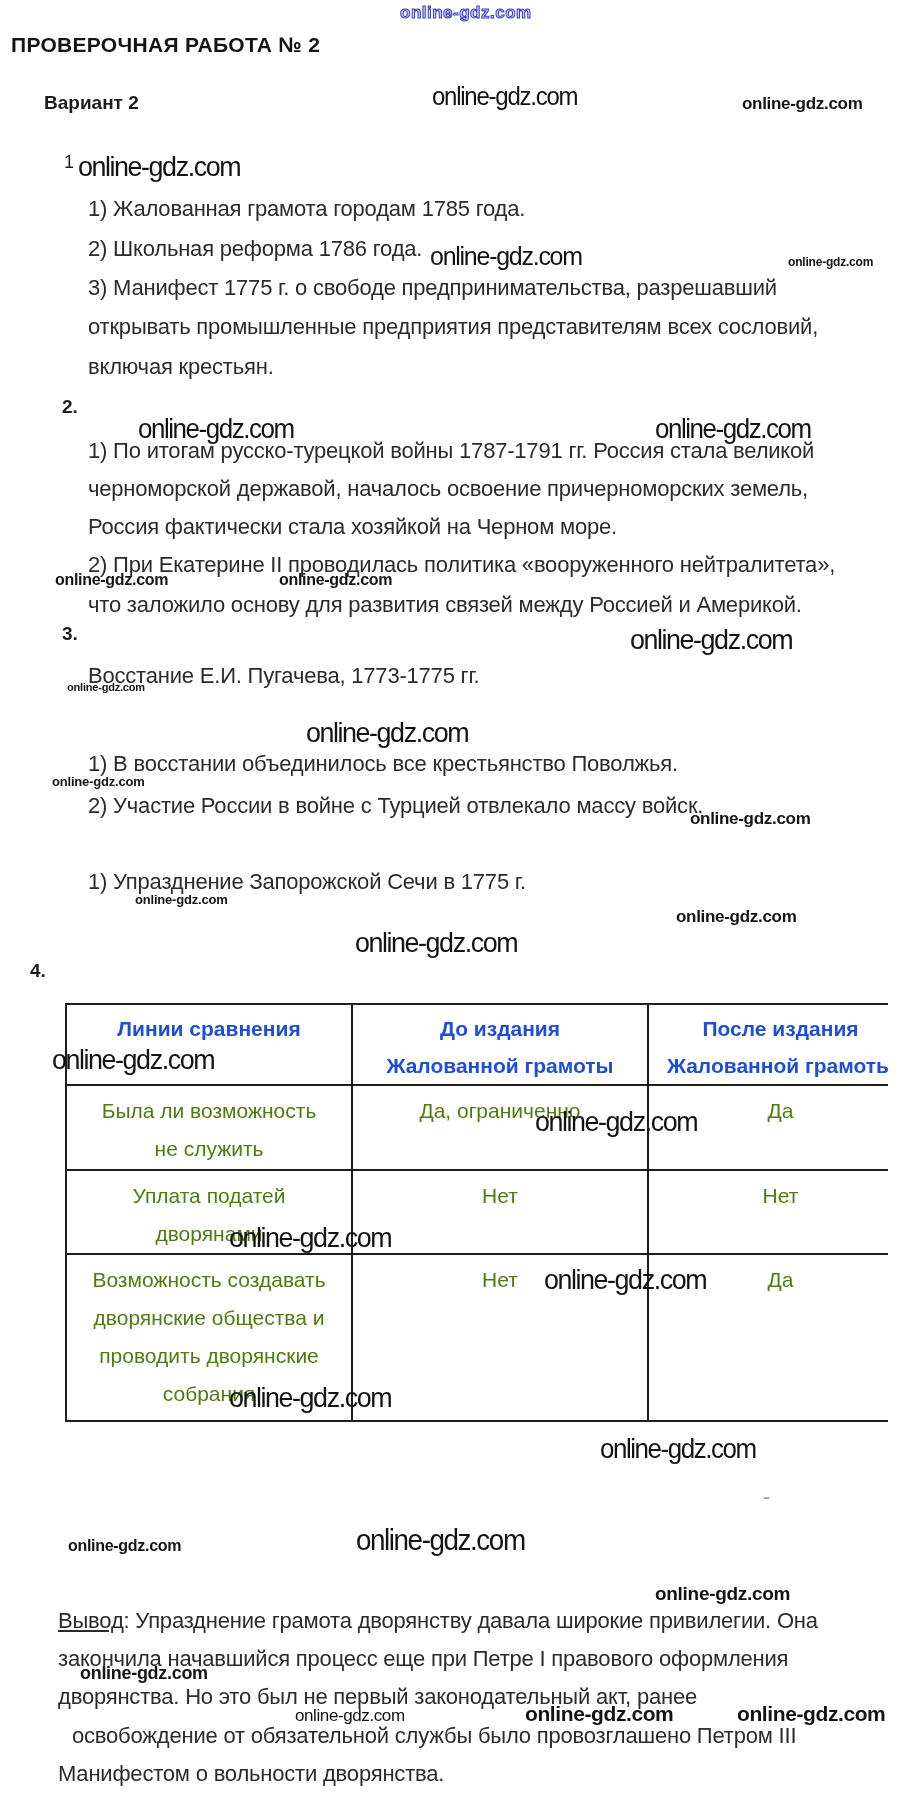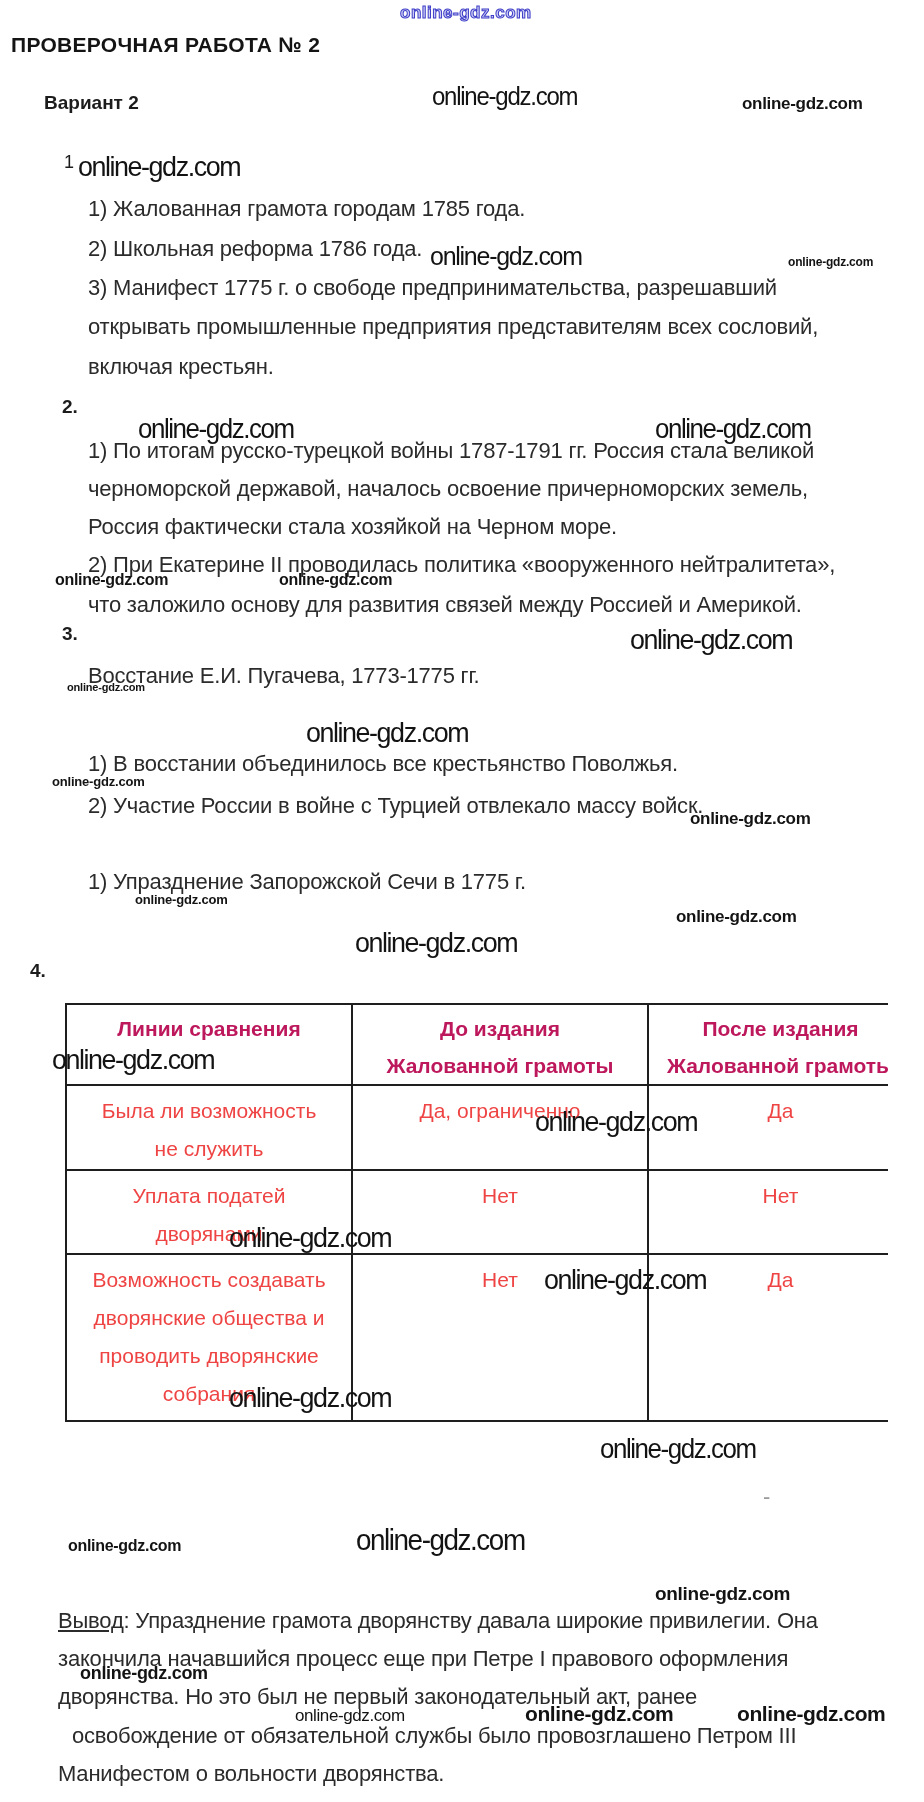--- a/index.html
+++ b/index.html
@@ -33,24 +33,24 @@
     font-size:17px; font-weight:700; letter-spacing:0.5px;
     color:rgba(90,90,215,0.30); -webkit-text-stroke:1px #3c3cc8;
   }
   
   .cmp-table {
     position:absolute; left:65px; top:1003px; width:847px;
     border-collapse:collapse; table-layout:fixed;
   }
   .cmp-table td, .cmp-table th {
     border:2px solid #1e1e1e; vertical-align:top; text-align:center;
-    font-size:21px; line-height:38px; color:#ef4444; padding:6px 4px 0 4px;
+    font-size:21px; line-height:38px; color:#4d7c0f; padding:6px 4px 0 4px;
     overflow:hidden;
   }
-  .cmp-table th { font-weight:700; color:#be185d; line-height:37px; padding-top:5px; }
+  .cmp-table th { font-weight:700; color:#1d4ed8; line-height:37px; padding-top:5px; }
   .dash { position:absolute; font-size:22px; color:#9a9a9a; }
   .u { text-decoration:underline; }
 </style>
 </head>
 <body>
 
 <div class="page">
 
   <div class="wm wm-blue" style="left:400px; top:4px;">online-gdz.com</div>
 

